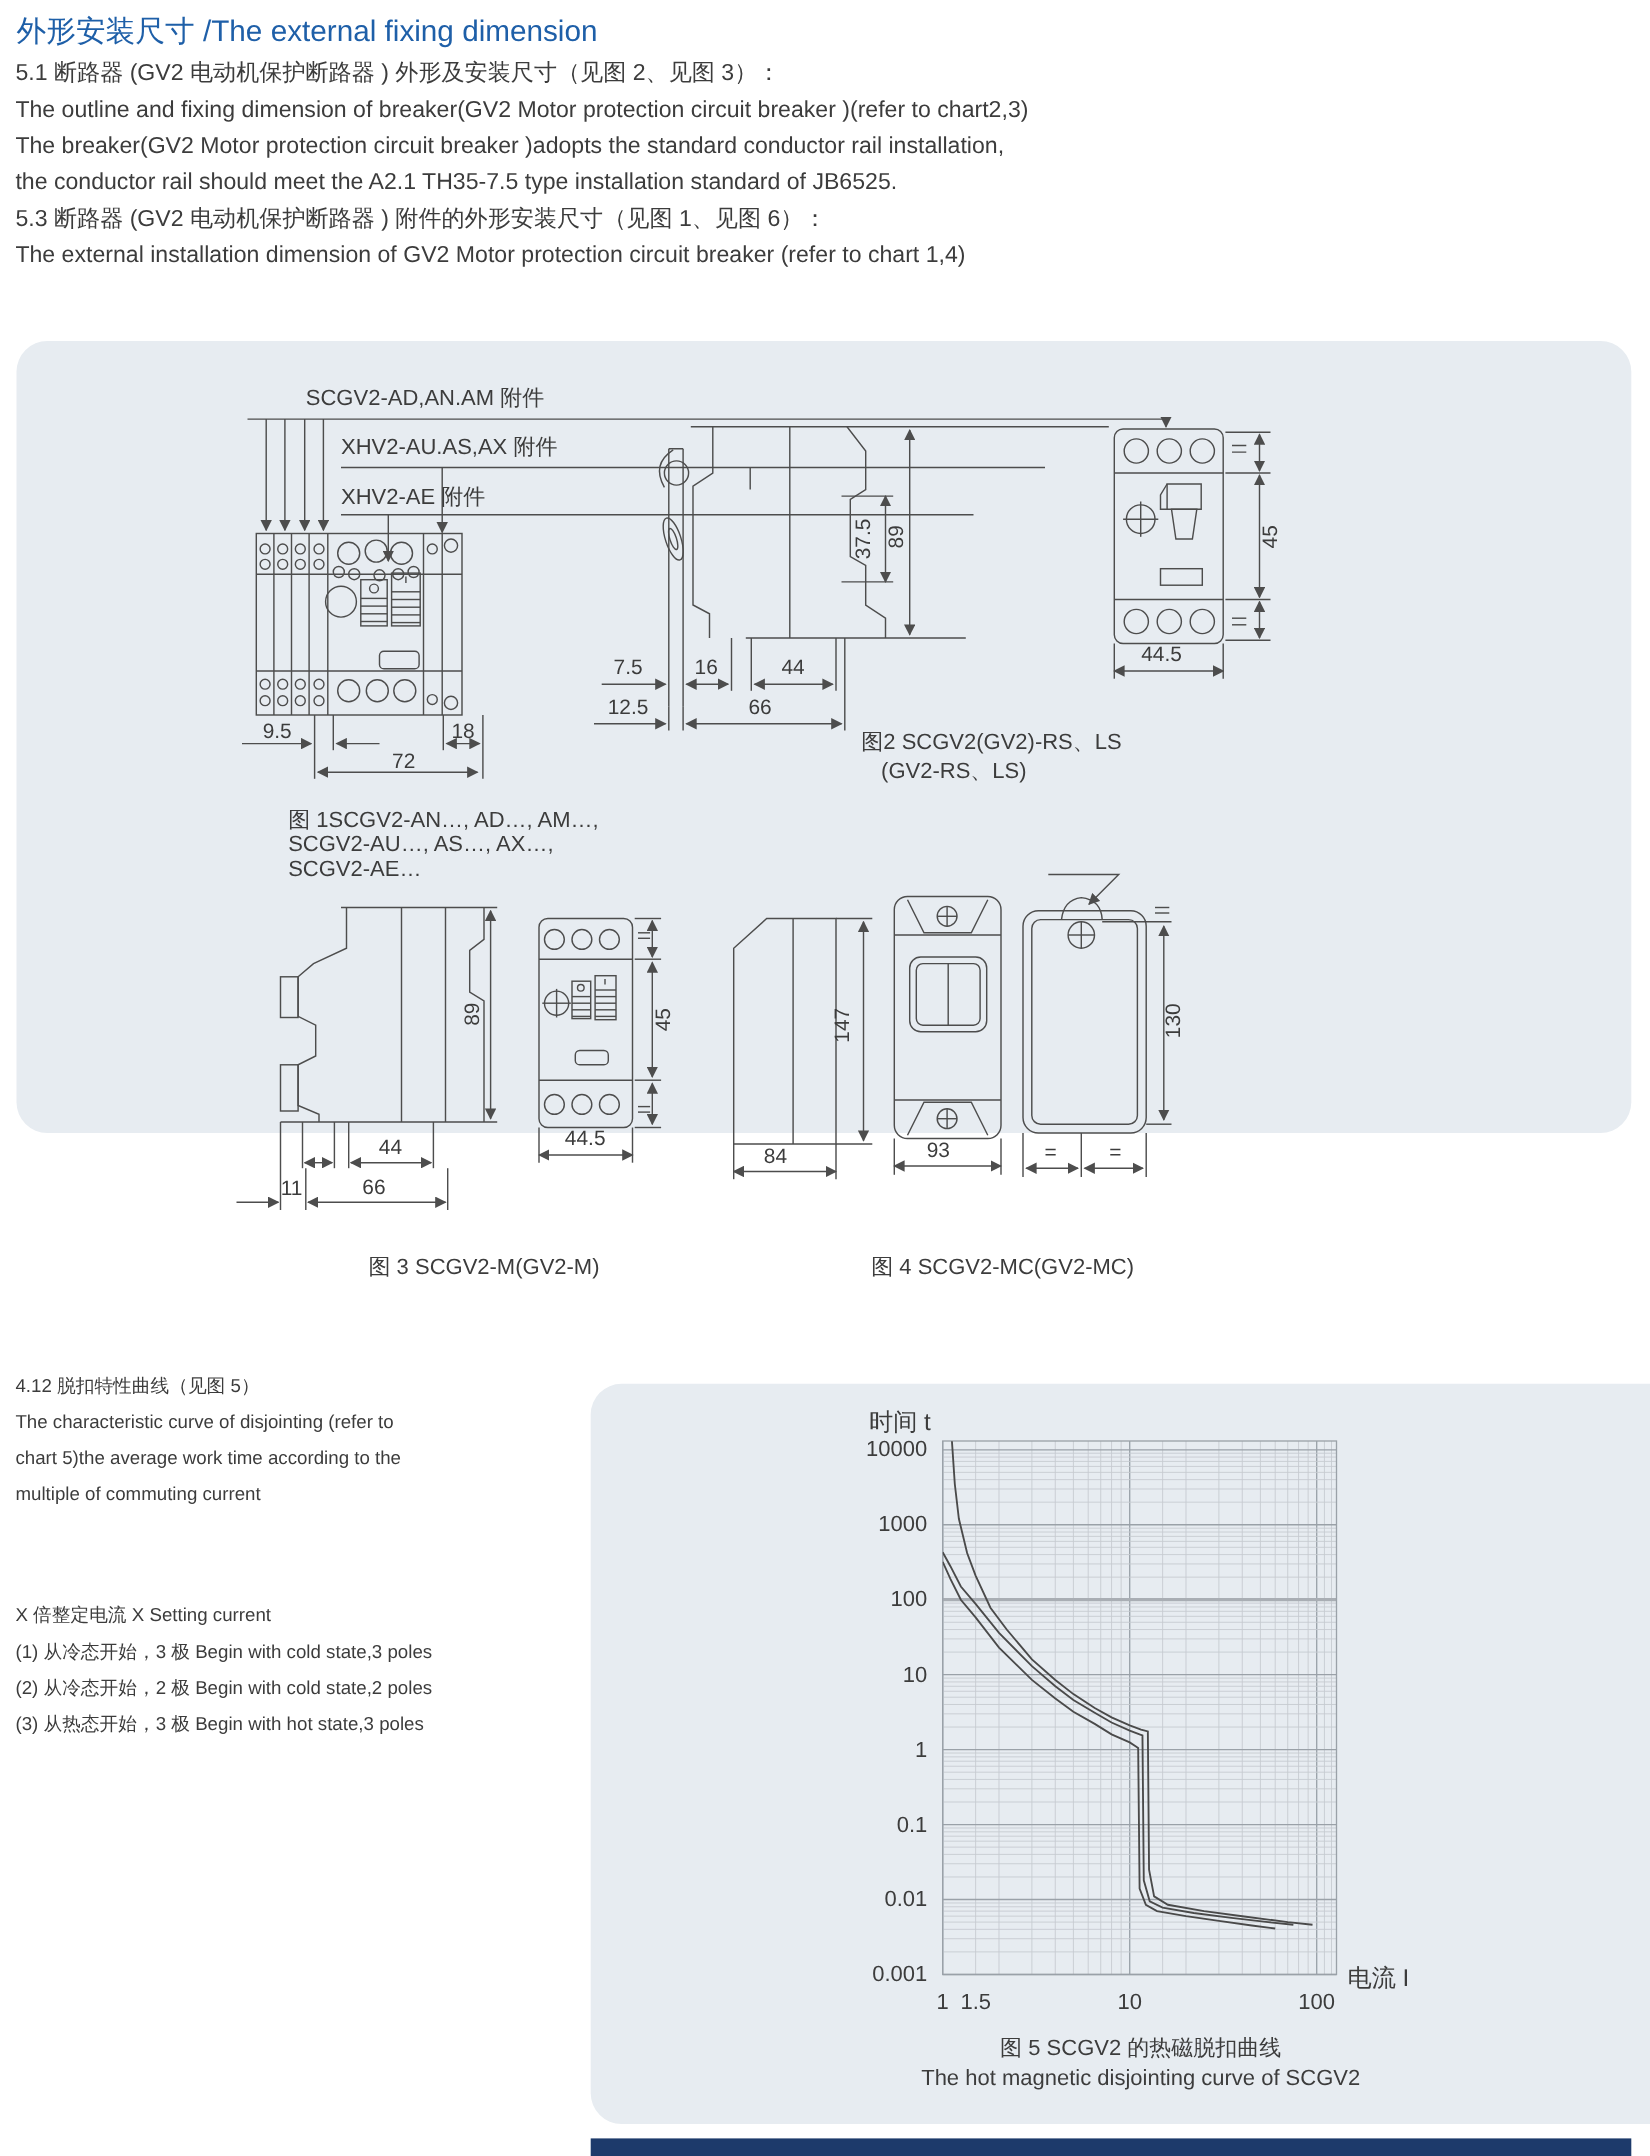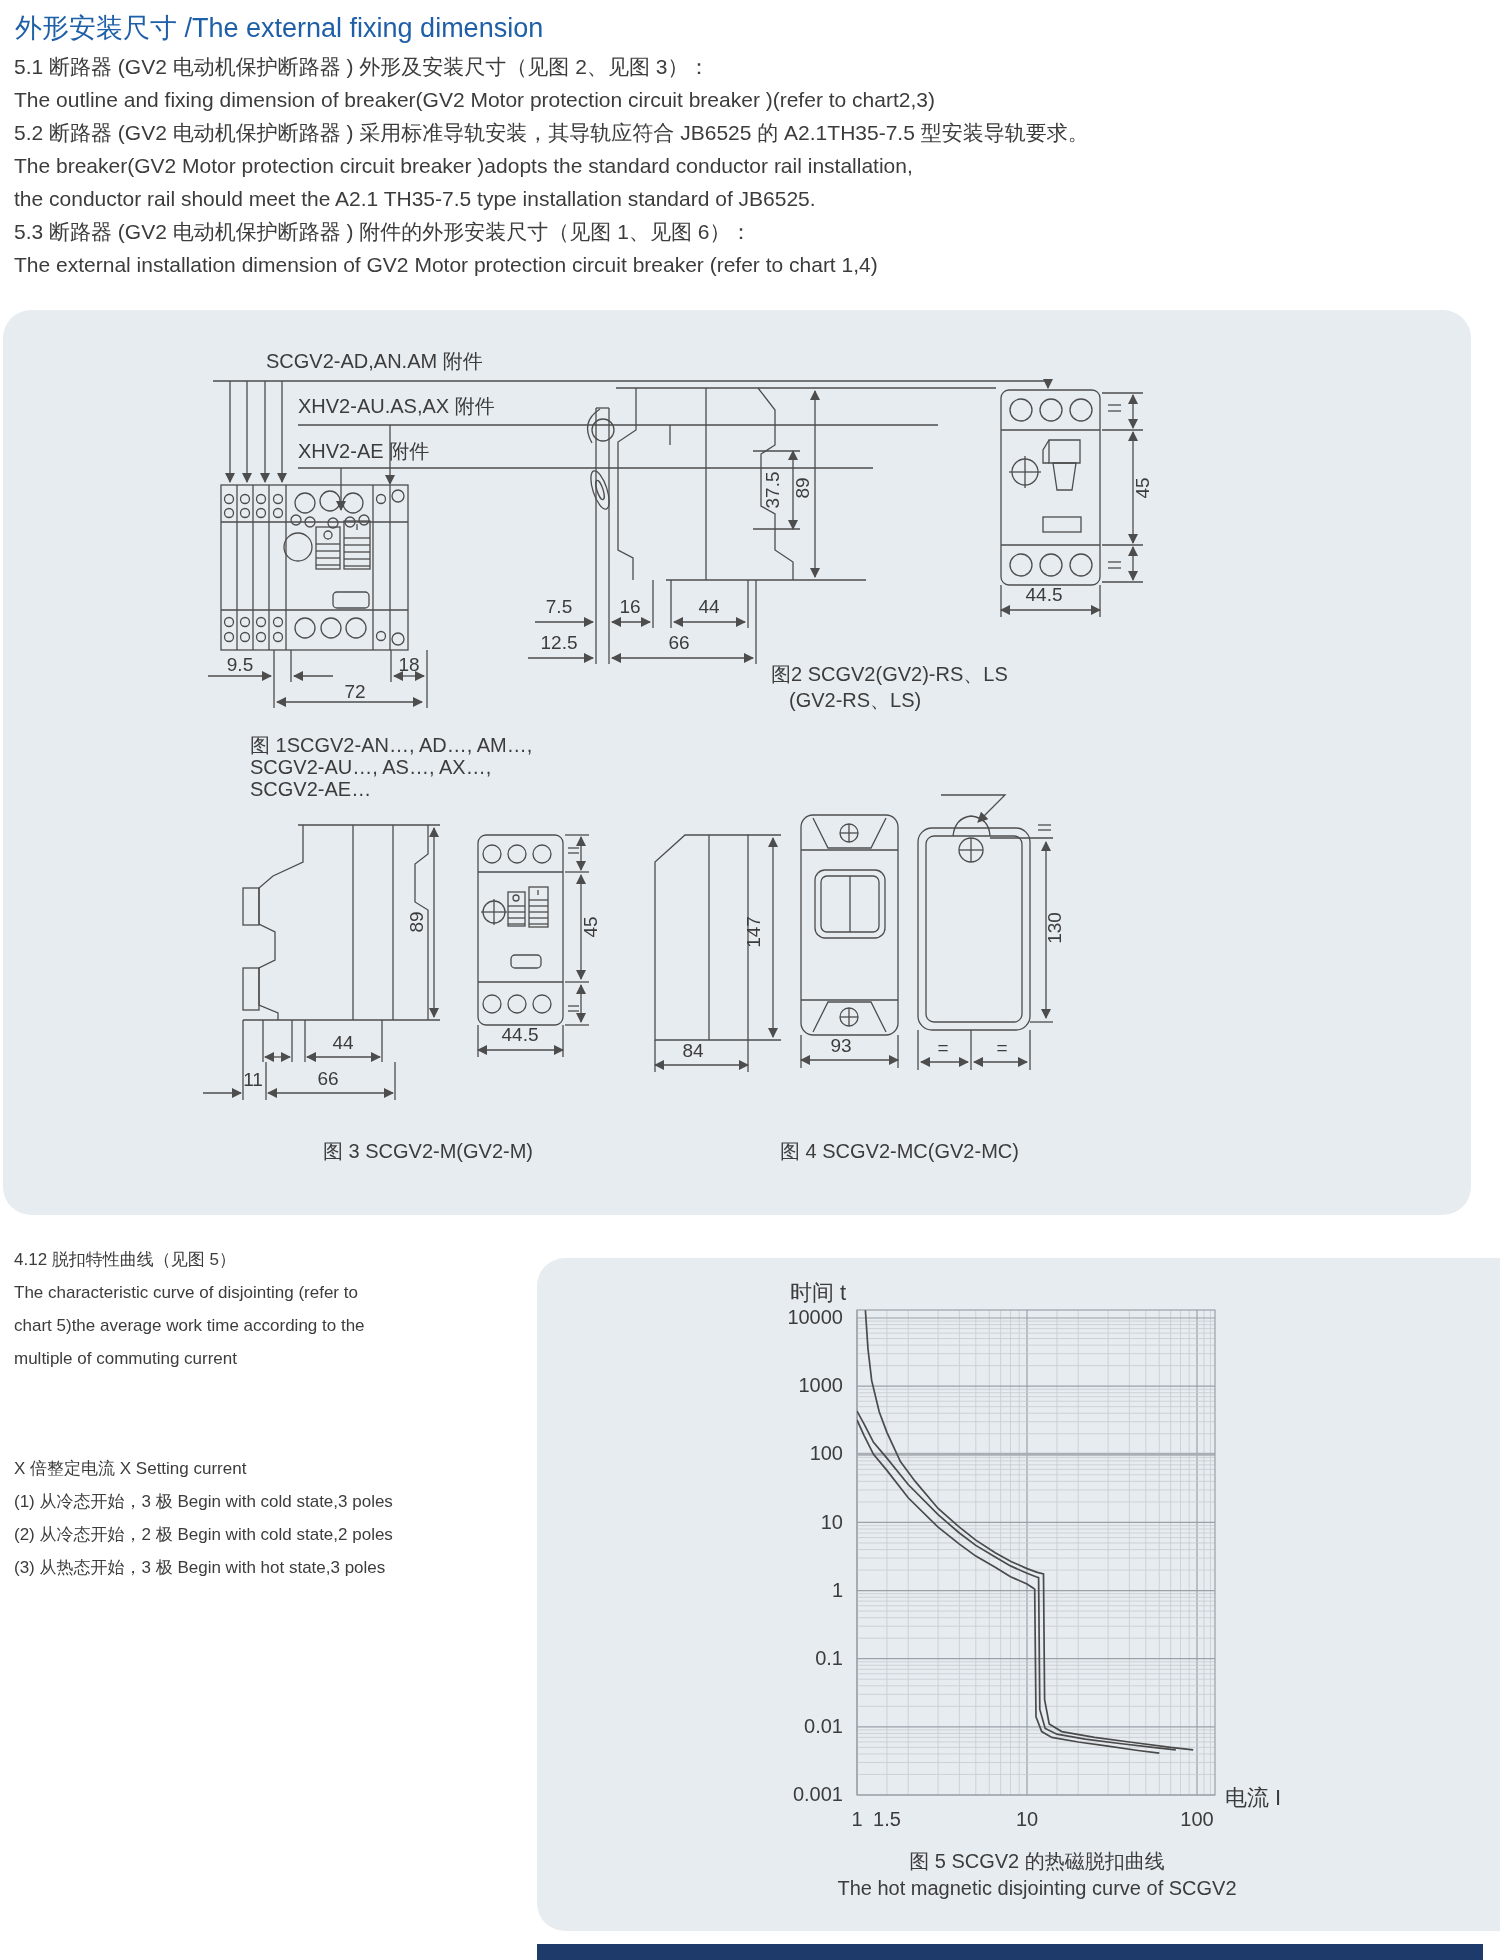--- a/index.html
+++ b/index.html
@@ -16,21 +16,21 @@
     color:var(--txt);
   }
   .abs{position:absolute;}
   .page-title{
     left:15px;top:10px;font-size:27px;font-weight:normal;color:var(--title-blue);
   }
   .intro{left:14px;top:50px;width:1180px;font-size:21px;line-height:33px;}
   .panel{
     background:var(--panel);border-radius:28px;
   }
-  #panel1{left:3px;top:310px;width:1468px;height:905px;}
+  #panel1{left:15px;top:310px;width:1468px;height:720px;}
   #panel2{left:537px;top:1258px;width:1112px;height:673px;}
   .txtcol{left:14px;font-size:17px;line-height:33px;}
   svg{display:block;}
   svg line,svg path,svg rect,svg circle,svg ellipse,svg polyline,svg polygon{
     stroke:var(--line);fill:none;stroke-width:1.3;
   }
   svg text{stroke:none;fill:var(--txt);}
   .ah{fill:var(--line);stroke:none;}
   .dim{font-size:19px;}
   .cap{font-size:20px;}
@@ -44,21 +44,20 @@
   .footer-bar{left:537px;top:1944px;width:946px;height:16px;background:var(--navy);}
 </style>
 </head>
 <body>
 
 <div class="abs page-title">外形安装尺寸 /The external fixing dimension</div>
 
 <div class="abs intro">
   <div>5.1 断路器 (GV2 电动机保护断路器 ) 外形及安装尺寸（见图 2、见图 3）：</div>
   <div>The outline and fixing dimension of breaker(GV2 Motor protection circuit breaker )(refer to chart2,3)</div>
-  <div>5.2 断路器 (GV2 电动机保护断路器 ) 采用标准导轨安装，其导轨应符合 JB6525 的 A2.1TH35-7.5 型安装导轨要求。</div>
   <div>The breaker(GV2 Motor protection circuit breaker )adopts the standard conductor rail installation,</div>
   <div>the conductor rail should meet the A2.1 TH35-7.5 type installation standard of JB6525.</div>
   <div>5.3 断路器 (GV2 电动机保护断路器 ) 附件的外形安装尺寸（见图 1、见图 6）：</div>
   <div>The external installation dimension of GV2 Motor protection circuit breaker (refer to chart 1,4)</div>
 </div>
 
 <div id="panel1" class="abs panel">
 <svg viewBox="0 0 1468 905" width="1468" height="905">
   <defs>
     <marker id="mA" viewBox="0 0 10 10" refX="9" refY="5" markerWidth="8" markerHeight="8" orient="auto-start-reverse">

